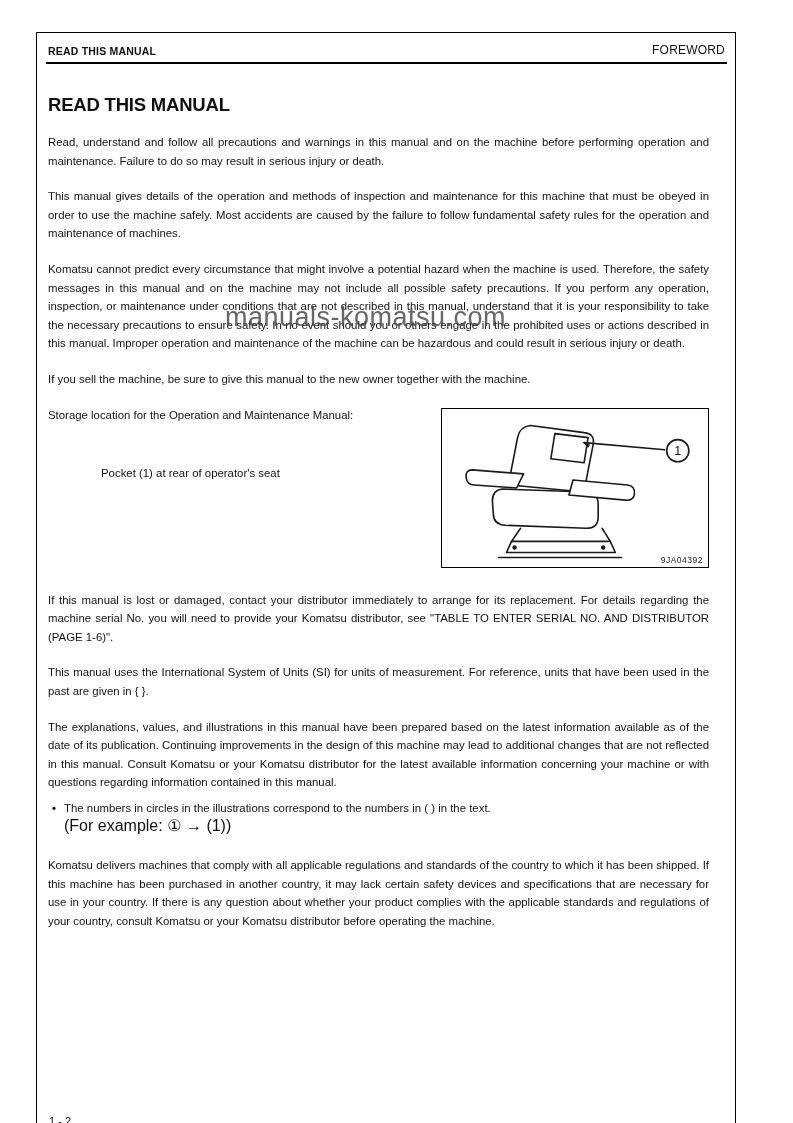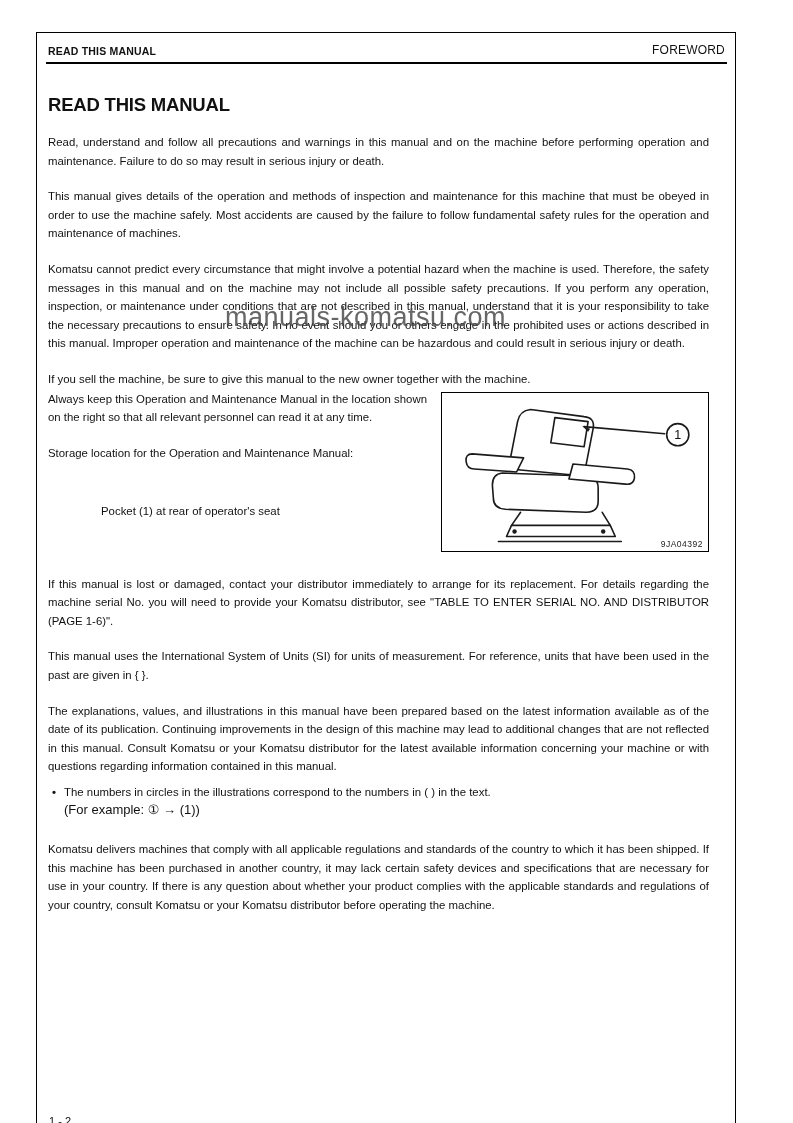--- a/index.html
+++ b/index.html
@@ -84,21 +84,21 @@
   }
   .clear{clear:both;}
   .bullet-row{
     display:flex;
     font-size:11.4px;
     line-height:18.6px;
     margin:7px 0 0 4px;
   }
   .bullet-dot{width:12px;flex:0 0 12px;font-weight:bold;}
   .bullet-example{
-    font-size:13px;
+    font-size:16px;
     line-height:18.6px;
     margin:0 0 0 16px;
   }
   .watermark{
     position:absolute;
     left:225px;top:302px;
     font-size:27px;
     color:rgba(70,70,70,.82);
     letter-spacing:.5px;
     pointer-events:none;
@@ -161,21 +161,20 @@
               <circle cx="72" cy="137" r="2.2" fill="#1a1a1a" stroke="none"></circle>
               <circle cx="160" cy="137" r="2.2" fill="#1a1a1a" stroke="none"></circle>
 
               <circle cx="234" cy="41" r="11"></circle>
             </g>
             <text x="234" y="45.5" text-anchor="middle" font-size="12.5" font-family="Liberation Sans, sans-serif" fill="#111">1</text>
           </svg>
           <span class="fig-code">9JA04392</span>
         </div>
 
-        <p class="body tight">Always keep this Operation and Maintenance Manual in the location shown on the right so that all relevant personnel can read it at any time.</p>
 
         <p class="storage">
           <span>Storage location for the Operation and Maintenance Manual:</span>
           <span class="indent">Pocket (1) at rear of operator's seat</span>
         </p>
 
         <div class="clear"></div>
       </div>
 
       <p class="body">If this manual is lost or damaged, contact your distributor immediately to arrange for its replacement. For details regarding the machine serial No. you will need to provide your Komatsu distributor, see "TABLE TO ENTER SERIAL NO. AND DISTRIBUTOR (PAGE 1-6)".</p>

